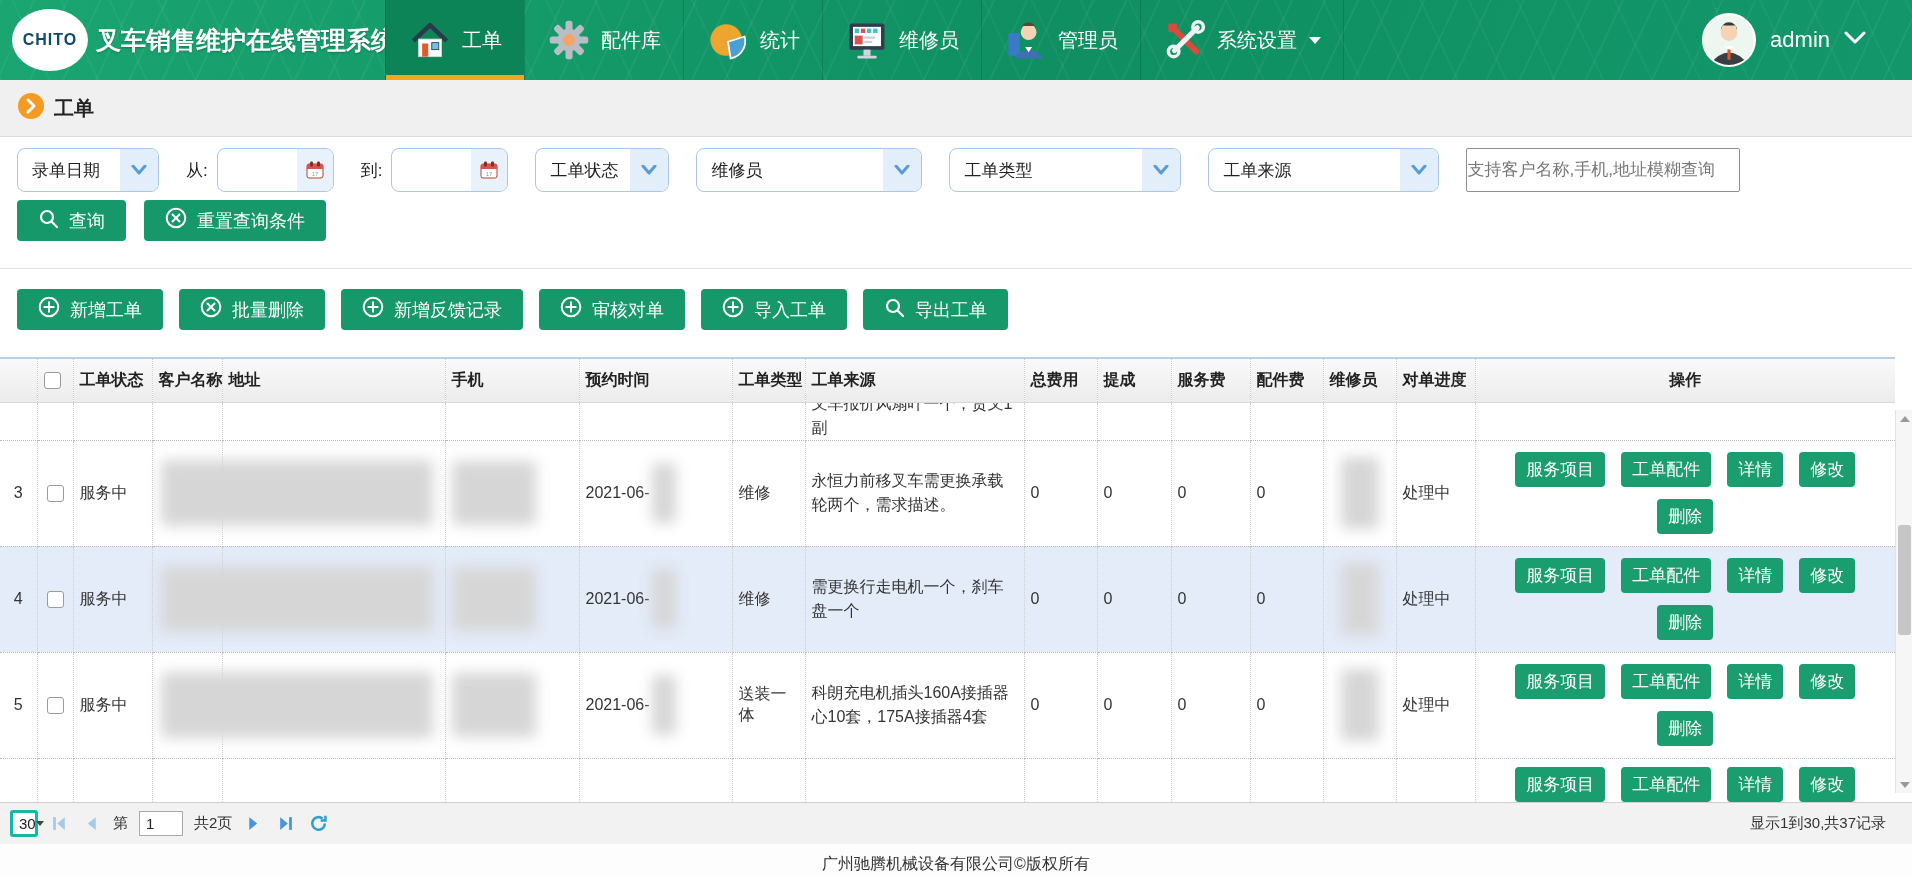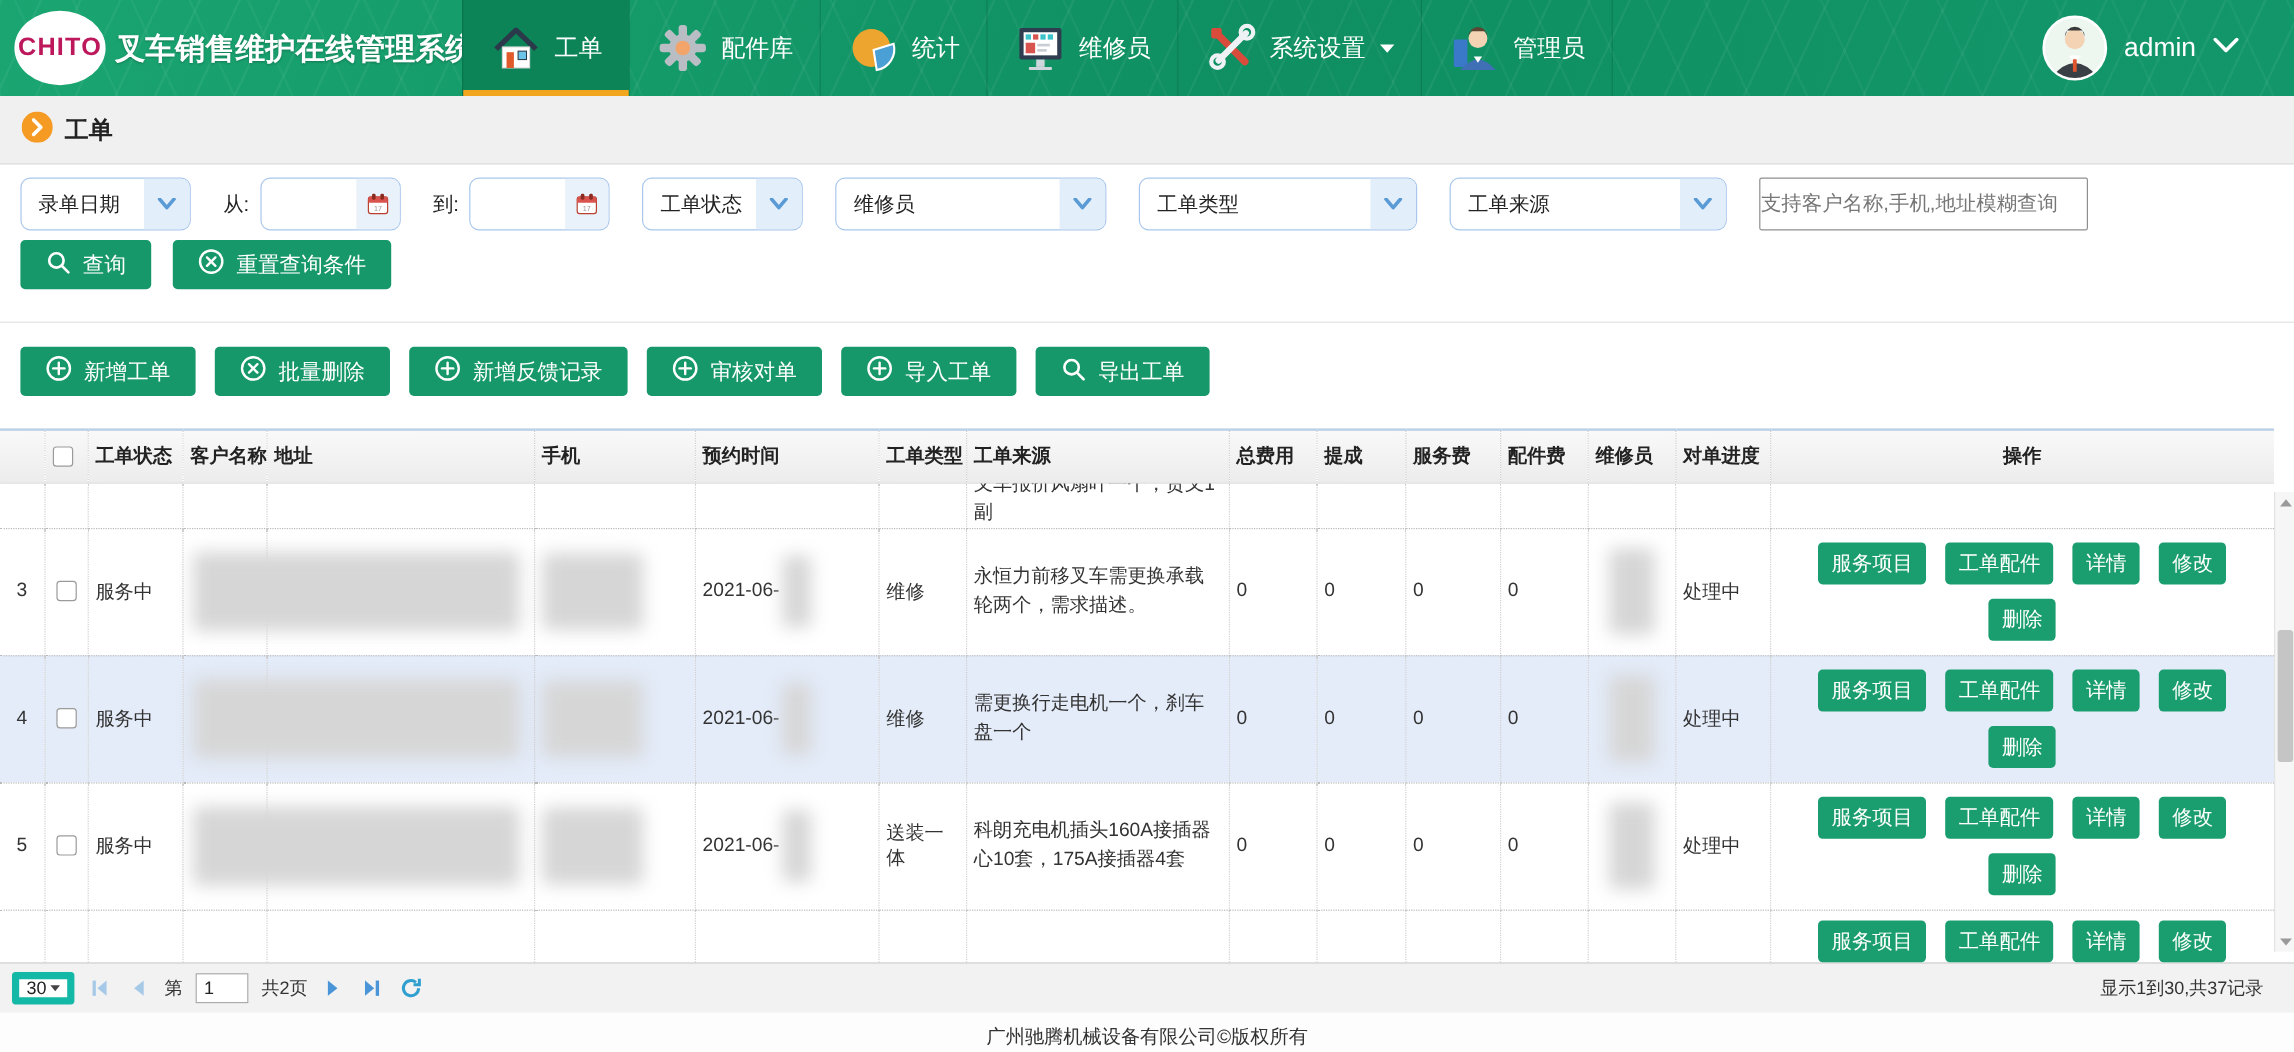--- a/index.html
+++ b/index.html
@@ -10,21 +10,21 @@
   
   .topbar { position:relative; height:80px; display:flex; align-items:stretch;
     background:linear-gradient(100deg,#1aa571 0%,#0f8f62 55%,#13976a 100%); }
   .topbar::before { content:""; position:absolute; inset:0; pointer-events:none;
     background:
       repeating-linear-gradient(115deg, rgba(255,255,255,0.05) 0 2px, transparent 2px 30px),
       repeating-linear-gradient(65deg, rgba(255,255,255,0.04) 0 2px, transparent 2px 44px); }
   .brand { display:flex; align-items:center; padding-left:12px; width:385px; position:relative; z-index:1; }
   .logo-ellipse { width:76px; height:62px; background:#fff; border-radius:50%;
     display:flex; align-items:center; justify-content:center; flex:0 0 auto; }
-  .logo-ellipse span { color:#be185d; font-weight:bold; font-size:21px; letter-spacing:1px; }
+  .logo-ellipse span { color:#0c4a6e; font-weight:bold; font-size:16px; letter-spacing:1px; }
   .app-title { color:#fff; font-size:25px; font-weight:bold; margin-left:8px; white-space:nowrap;
     text-shadow:0 1px 2px rgba(0,0,0,0.25); }
   .nav { display:flex; position:relative; z-index:1; }
   .nav-item { display:flex; align-items:center; gap:10px; padding:0 22px; cursor:pointer;
     border-left:1px solid rgba(0,60,40,0.22); position:relative; }
   .nav-item:last-child { border-right:1px solid rgba(0,60,40,0.22); }
   .nav-item.active { background:#0c8458; box-shadow:inset 0 -5px 0 #f2a51e; }
   .nav-icon { width:44px; height:44px; display:flex; align-items:center; justify-content:center; }
   .nav-label { color:#fff; font-size:20px; white-space:nowrap; }
   .nav-caret { width:0; height:0; border-left:6px solid transparent; border-right:6px solid transparent;
@@ -110,21 +110,21 @@
   .tri-up { width:0; height:0; border-left:5px solid transparent; border-right:5px solid transparent;
     border-bottom:6px solid #9a9a9a; }
   .tri-down { width:0; height:0; border-left:5px solid transparent; border-right:5px solid transparent;
     border-top:6px solid #9a9a9a; }
   .vthumb { position:absolute; top:115px; left:2px; width:13px; height:110px; background:#c5c5c5;
     border-radius:3px; cursor:grab; }
 
   
   .pager-bar { height:42px; background:#f2f2f2; border-top:1px solid #d0d0d0; display:flex;
     align-items:center; gap:11px; padding:0 10px; }
-  .psize { width:52px; height:27px; background:#fff; border:6px solid #14b8a6; border-radius:3px;
+  .psize { width:28px; height:27px; background:#fff; border:3px solid #14b8a6; border-radius:3px;
     display:flex; align-items:center; justify-content:space-between; padding:0 6px; font-size:15px;
     color:#222; cursor:pointer; }
   .psize-caret { width:0; height:0; border-left:4px solid transparent; border-right:4px solid transparent;
     border-top:5px solid #444; }
   .pbtn { background:none; border:none; cursor:pointer; display:flex; align-items:center; padding:2px; }
   .plabel { font-size:15px; color:#333; }
   .page-input { width:44px; height:25px; border:1px solid #aaa; font-size:15px; padding:0 6px;
     font-family:inherit; color:#222; }
   .pager-summary { margin-left:auto; font-size:15px; color:#333; padding-right:16px; }
 
@@ -194,41 +194,41 @@
               <rect x="21" y="25" width="9" height="2.5" fill="#c9ced4"></rect>
               <rect x="20" y="35" width="8" height="7" fill="#cfd6dd"></rect>
               <rect x="13" y="42" width="22" height="3" rx="1" fill="#cfd6dd"></rect>
             </svg>
         </span>
         <span class="nav-label">维修员</span>
       </div>
       <div class="nav-item">
         <span class="nav-icon">
           <svg width="42" height="42" viewBox="0 0 48 48">
+              <rect x="4" y="16" width="13" height="26" rx="1" fill="#3a78c9"></rect>
+              <circle cx="27" cy="15" r="9" fill="#f3d3b3"></circle>
+              <path d="M18 13 a9 9 0 0 1 18 0 l-2 -5 h-14 z" fill="#5a4632"></path>
+              <path d="M10 45 q17 -20 34 0 z" fill="#3f6fb5"></path>
+              <path d="M23 32 l4 6 4 -6 z" fill="#ffffff"></path>
+            </svg>
+        </span>
+        <span class="nav-label">管理员</span>
+      </div>
+      <div class="nav-item">
+        <span class="nav-icon">
+          <svg width="42" height="42" viewBox="0 0 48 48">
               <path d="M9 9 L37 37" stroke="#d94b3a" stroke-width="7" stroke-linecap="round"></path>
               <rect x="5" y="5" width="10" height="10" rx="2" fill="#d94b3a"></rect>
               <path d="M38 10 L12 36" stroke="#eef2f4" stroke-width="6" stroke-linecap="round"></path>
               <circle cx="39" cy="9" r="6" fill="none" stroke="#eef2f4" stroke-width="4"></circle>
               <circle cx="11" cy="37" r="6" fill="none" stroke="#eef2f4" stroke-width="4"></circle>
             </svg>
         </span>
         <span class="nav-label">系统设置</span>
         <span class="nav-caret"></span>
-      </div>
-      <div class="nav-item">
-        <span class="nav-icon">
-          <svg width="42" height="42" viewBox="0 0 48 48">
-              <rect x="4" y="16" width="13" height="26" rx="1" fill="#3a78c9"></rect>
-              <circle cx="27" cy="15" r="9" fill="#f3d3b3"></circle>
-              <path d="M18 13 a9 9 0 0 1 18 0 l-2 -5 h-14 z" fill="#5a4632"></path>
-              <path d="M10 45 q17 -20 34 0 z" fill="#3f6fb5"></path>
-              <path d="M23 32 l4 6 4 -6 z" fill="#ffffff"></path>
-            </svg>
-        </span>
-        <span class="nav-label">管理员</span>
       </div>
     </nav>
     <div class="user">
       <span class="avatar">
         <svg width="50" height="50" viewBox="0 0 48 48">
             <circle cx="24" cy="24" r="24" fill="#eef6f0"></circle>
             <circle cx="24" cy="17" r="8" fill="#f3d3b3"></circle>
             <path d="M16 15 a8 8 0 0 1 16 0 l-2 -5 h-12 z" fill="#3a3a3a"></path>
             <path d="M5 48 q19 -24 38 0 z" fill="#3a3f45"></path>
             <path d="M19 30 l5 6 5 -6 z" fill="#ffffff"></path>

